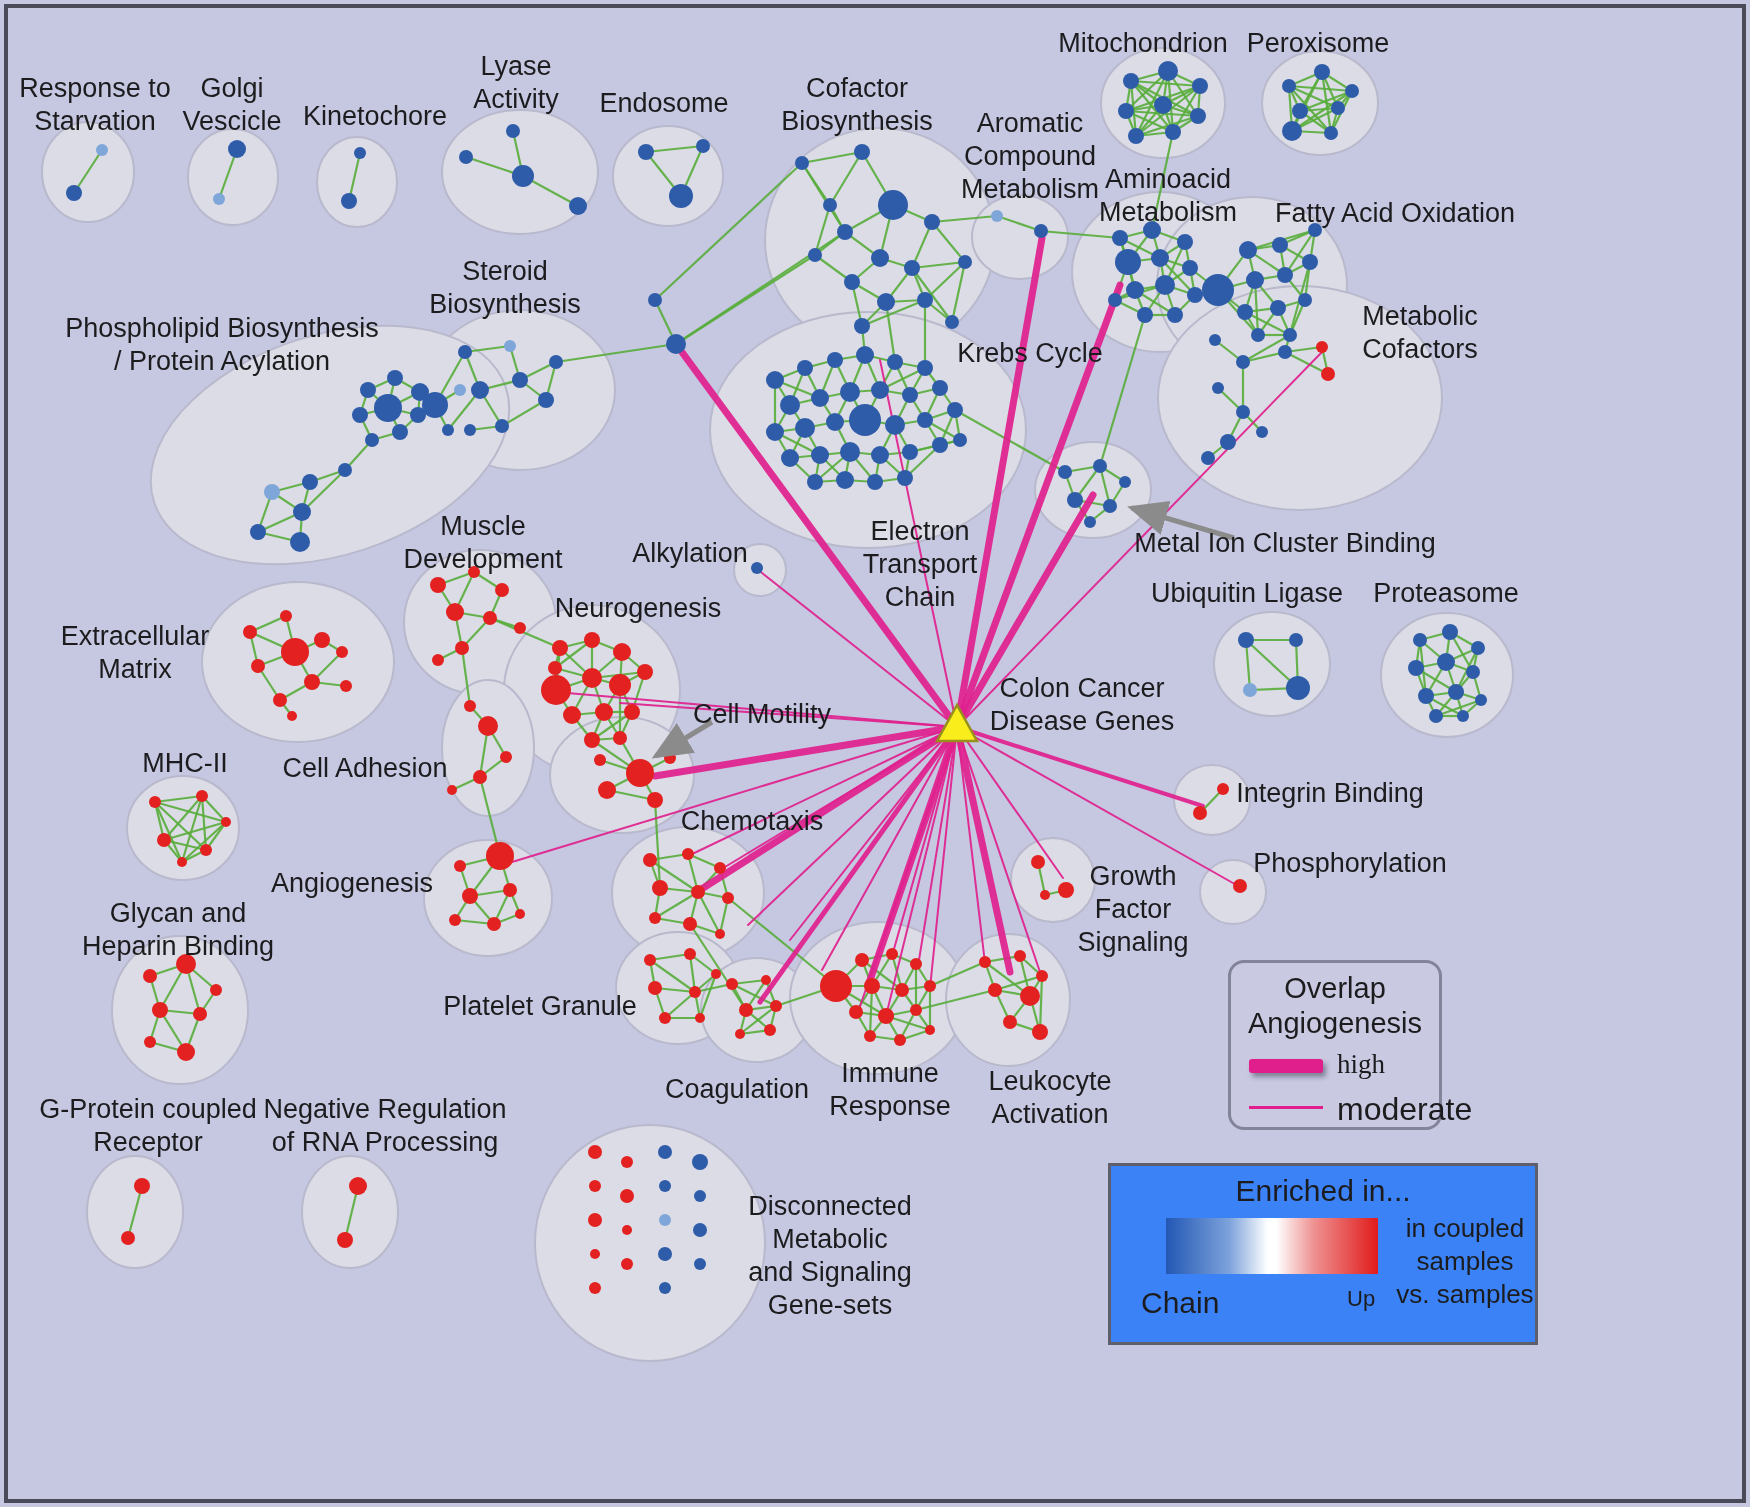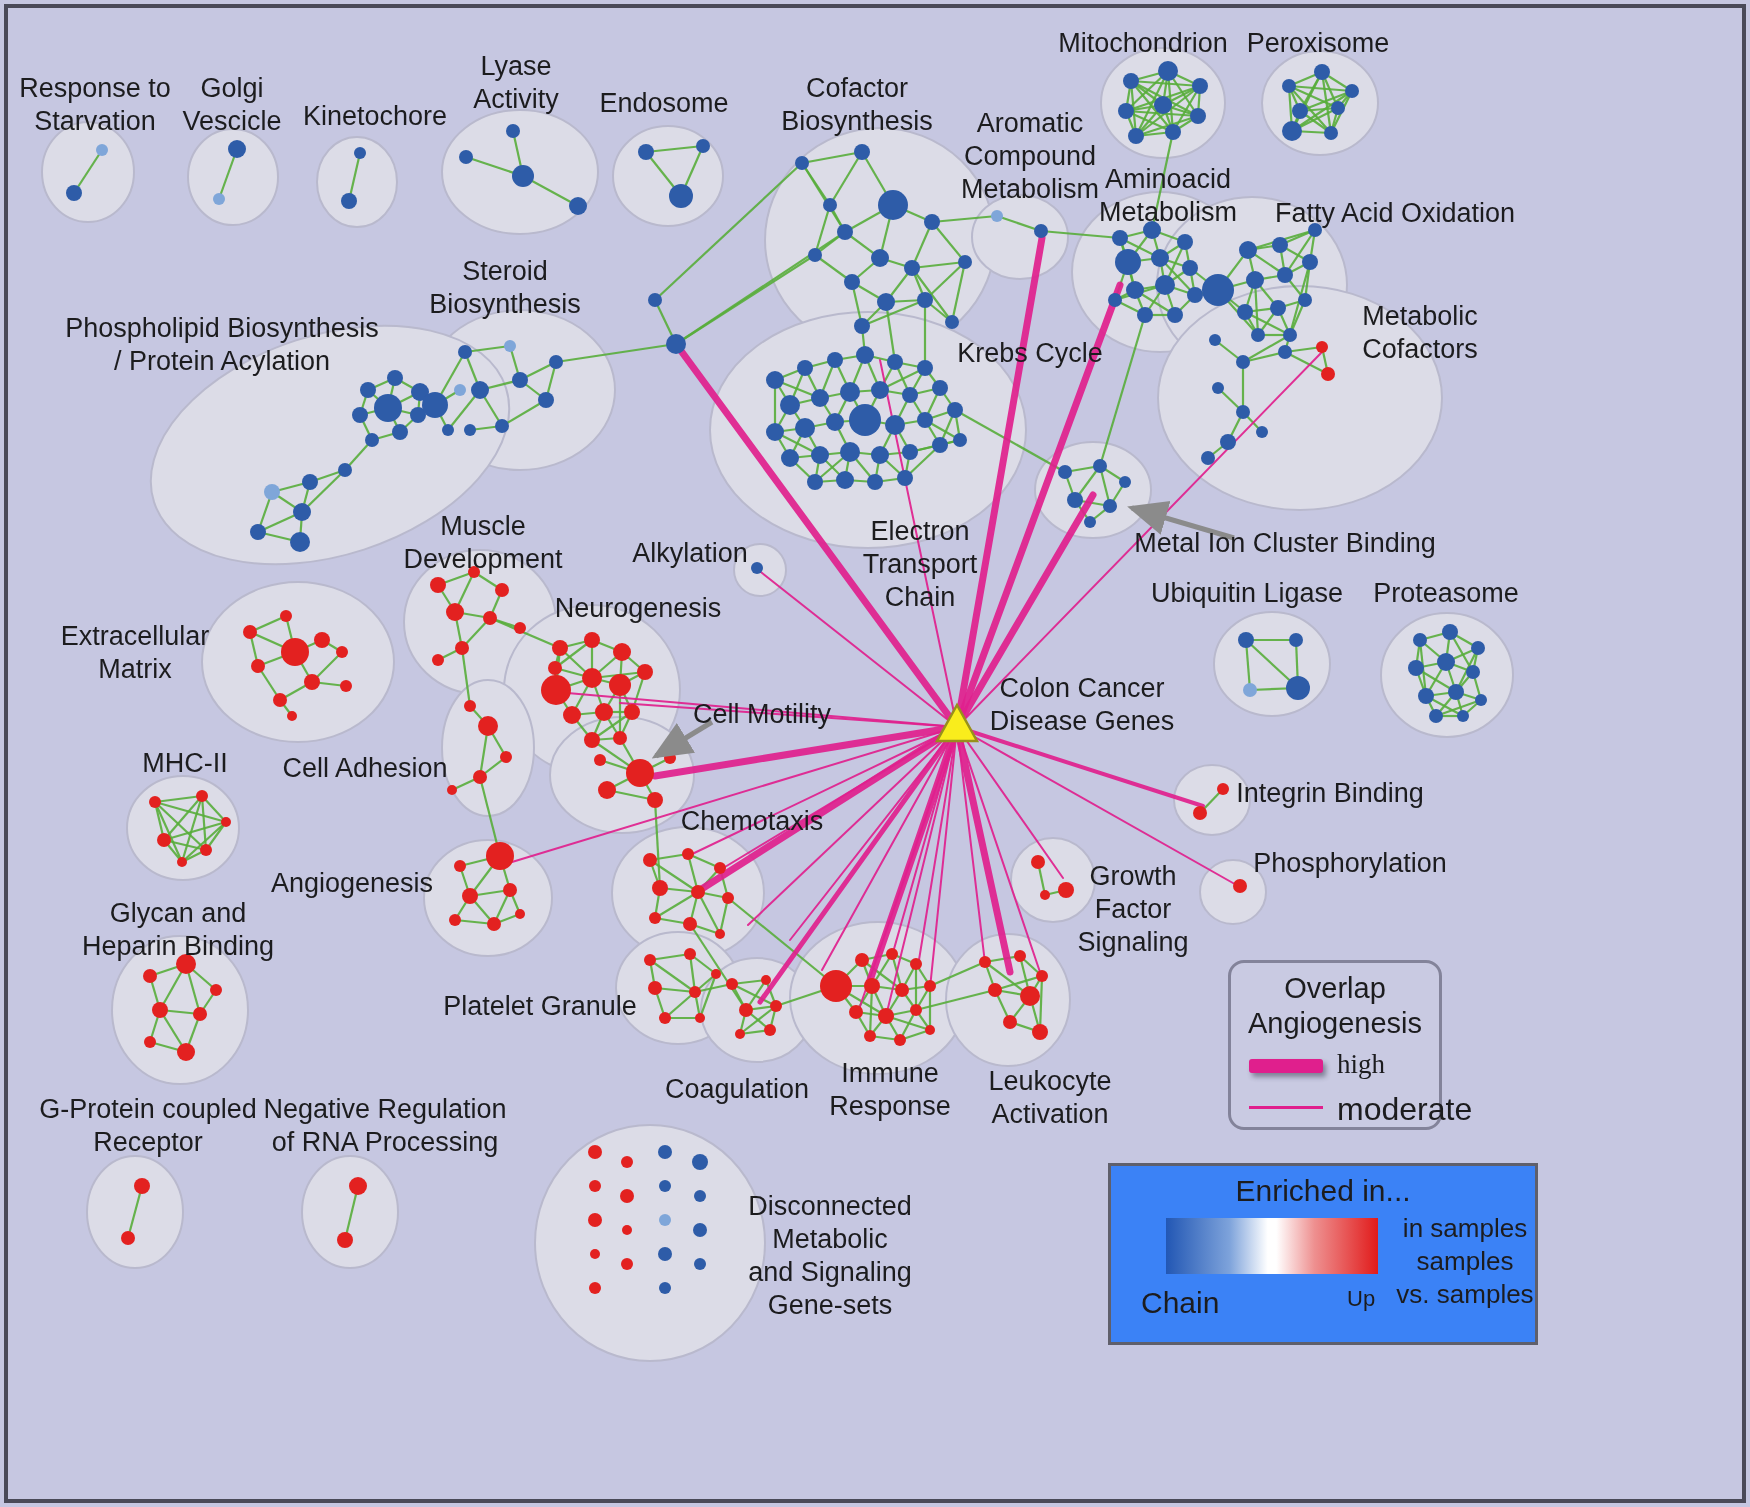--- a/index.html
+++ b/index.html
@@ -980,18 +980,18 @@
     <div class="mod-line" style="background: rgb(224, 31, 141);"></div>
     <div class="mod-label">moderate</div>
   </div>
 
   <div id="enrich-box" class="legend-box">
     <div class="enrich-title">Enriched in...</div>
     <div class="gradient-bar"></div>
     <div class="down-label">Chain</div>
     <div class="up-label">Up</div>
     <div class="enrich-note">
-      <div>in samples</div>
+      <div>in coupled</div>
       <div>samples</div>
       <div>vs. samples</div>
     </div>
   </div>
 </div>
 
 </body></html>

